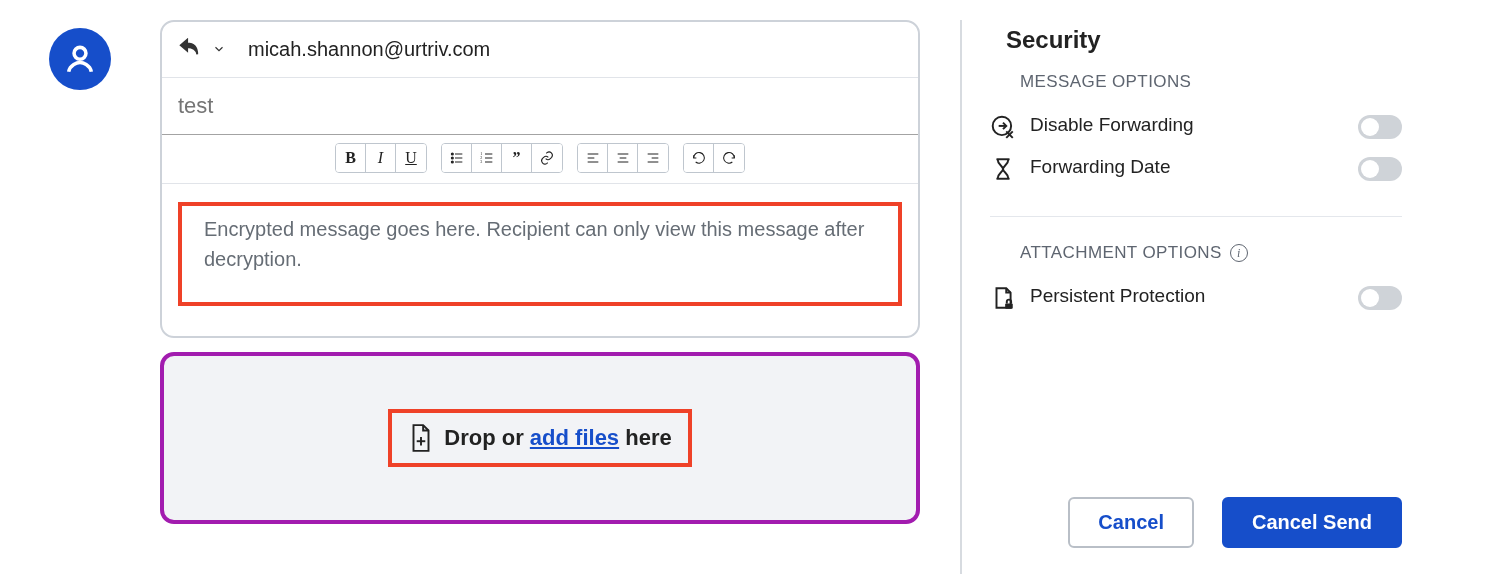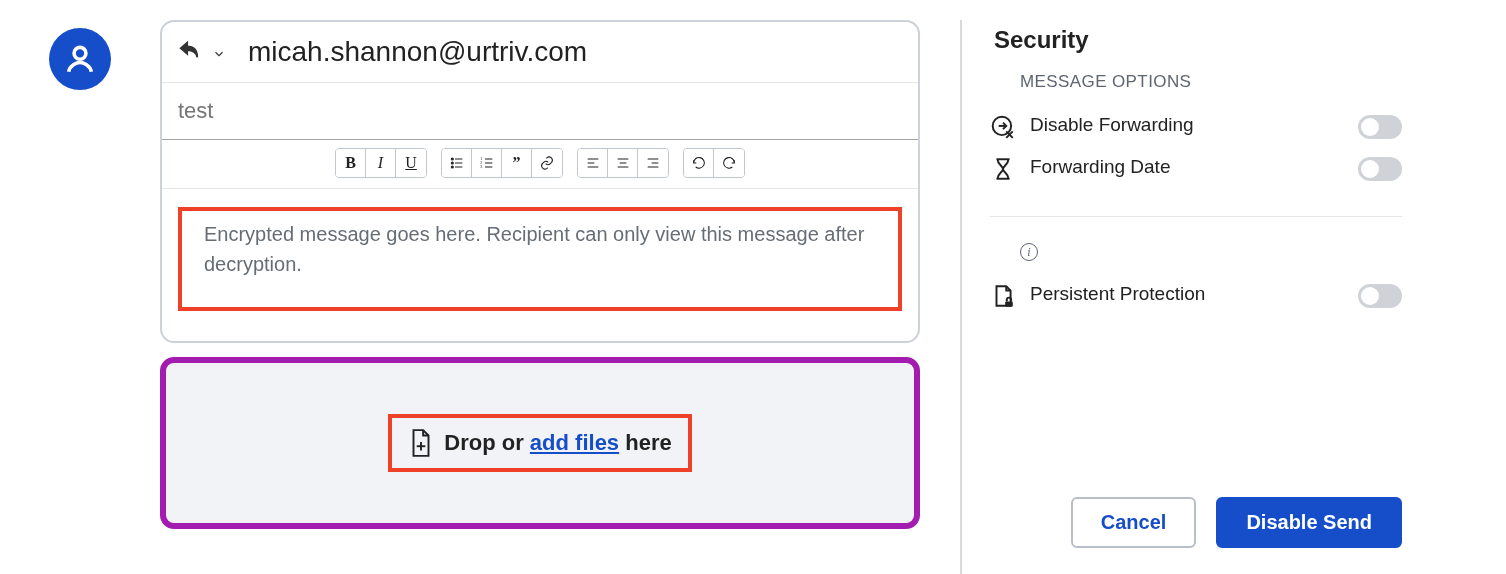--- a/index.html
+++ b/index.html
@@ -49,21 +49,21 @@
     overflow: hidden;
   }
 
   
   .recip-row {
     display: flex;
     align-items: center;
     gap: 10px;
     padding: 14px 18px 14px 14px;
     border-bottom: 1px solid #e1e4e9;
-    font-size: 28px;
+    font-size: 20px;
   }
   .reply-icon svg { width: 26px; height: 22px; stroke: #333; stroke-width: 2; fill: #333; }
   .chev svg { width: 14px; height: 14px; stroke:#333; stroke-width:2; fill:none; }
   .recip-email { margin-left: 12px; color:#222; }
 
   
   .subj-row {
     padding: 14px 14px;
     border-bottom: 1px solid #a3a3a3;
   }
@@ -116,21 +116,21 @@
   .editor-hl {
     border: 4px solid #ef4128;
     padding: 8px 22px 28px;
     font-size: 20px;
     line-height: 1.5;
     color: #666d75;
   }
 
   
   .drop-panel {
-    border: 6px solid #a21caf;
+    border: 4px solid #a21caf;
     border-radius: 14px;
     background: #f2f3f6;
     height: 172px;
     display: flex; align-items:center; justify-content:center;
   }
   .drop-hl {
     border: 4px solid #ef4128;
     padding: 10px 16px;
     display: flex; align-items:center; gap: 10px;
     font-size: 22px; font-weight:700;
@@ -145,21 +145,21 @@
     margin-left: 40px;
     border-left: 2px solid #d7dbe0;
     padding: 0 28px 0 28px;
     position: relative;
     display: flex;
     flex-direction: column;
   }
   .side-title {
     font-size: 24px;
     font-weight: 700;
-    margin: 6px 4px 18px;
+    margin: 6px 16px 18px;
   }
   .sec-label {
     font-size: 17px;
     letter-spacing: 0.4px;
     color: #5e6570;
     margin-bottom: 14px;
     display: flex; align-items: center; gap: 8px; margin-left: 30px;
   }
   .opt {
     display: flex;
@@ -202,21 +202,21 @@
     display:inline-flex; align-items:center; justify-content:center;
     font-size:12px; color:#5e6570;
     font-style: italic;
     font-family: Georgia, serif;
   }
 
   .actions {
     margin-top: auto;
     display: flex;
     justify-content: flex-end;
-    gap: 20px;
+    gap: 28px;
     padding: 20px 0 26px;
   }
   .btn {
     font-size: 20px;
     font-weight: 700;
     border-radius: 6px;
     padding: 12px 28px;
     cursor: pointer;
     border: 2px solid transparent;
   }
@@ -396,36 +396,37 @@
             <path d="M17 3c0 5-5 6-5 9s5 4 5 9"></path>
         </svg>
         <span>Forwarding Date</span>
       </div>
       <div class="toggle"></div>
     </div>
 
     <hr class="divider">
 
     <div class="sec-label">
+      <span>ATTACHMENT OPTIONS</span>
       <span class="info-icon">i</span>
     </div>
 
 
     <div class="opt">
       <div class="left">
         <svg viewBox="0 0 24 24">
           <path d="M6 3h9l4 4v14H6z"></path>
             <path d="M15 3v4h4"></path>
           <rect x="14" y="17" width="7" height="5" rx="1" fill="#222" stroke="none"></rect>
           <path d="M15.5 17v-1.5a2 2 0 0 1 4 0V17" stroke="#222"></path>
         </svg>
         <span>Persistent Protection</span>
       </div>
       <div class="toggle"></div>
     </div>
 
     <div class="actions">
       <button class="btn btn-cancel">Cancel</button>
-      <button class="btn btn-send">Disable Send</button>
+      <button class="btn btn-send">Cancel Send</button>
     </div>
   </div>
 
 </div>
 
 </body></html>

